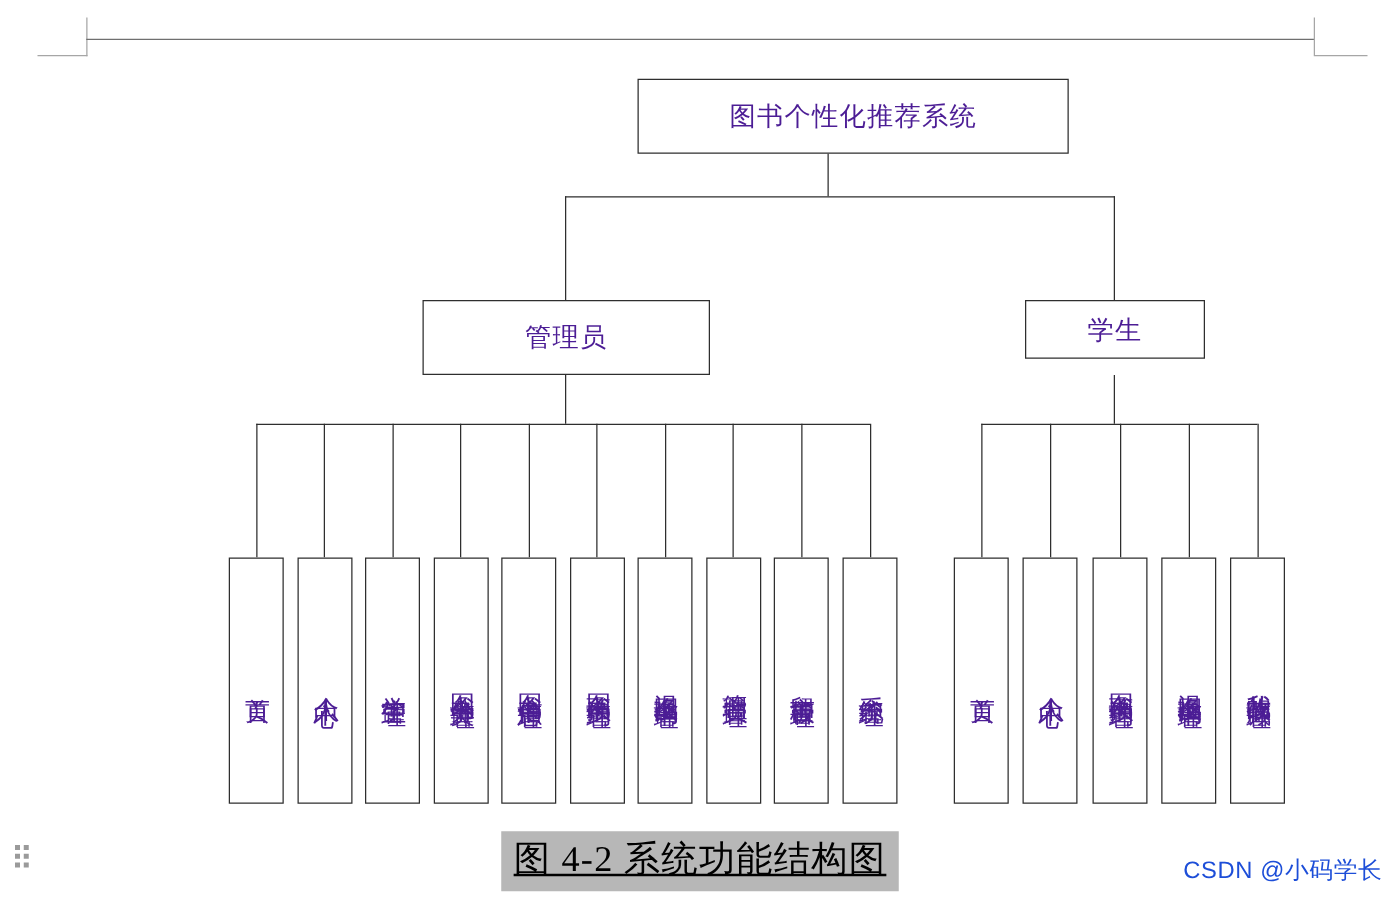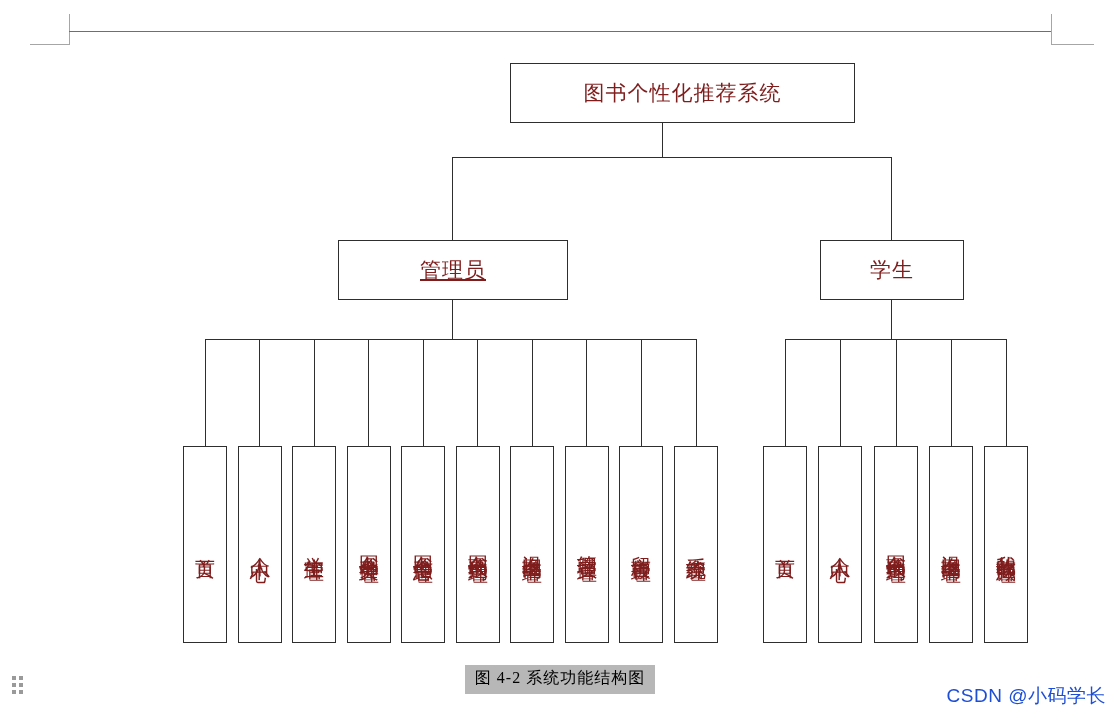--- a/index.html
+++ b/index.html
@@ -73,21 +73,21 @@
   }
 
   .node {
     position: absolute;
     box-sizing: border-box;
     border: 1px solid #2e2e2e;
     background: #ffffff;
     display: flex;
     align-items: center;
     justify-content: center;
-    color: #7f1d1d;
+    color: #4c1d95;
     text-align: right;
   }
 
   .node.root {
     font-size: 21px;
     letter-spacing: 1px;
   }
   .node.level2 {
     font-size: 21px;
     letter-spacing: 1px;
@@ -121,24 +121,25 @@
     position: absolute;
     left: 0;
     top: 665px;
     width: 1120px;
     text-align: center;
   }
   #caption .cap-text {
     display: inline-block;
     background: #b7b7b7;
     color: #000000;
-    font-size: 16px;
+    font-size: 29px;
     letter-spacing: 1px;
     padding: 3px 10px 5px 10px;
     font-family: "Liberation Serif", "DejaVu Serif", serif;
+    text-decoration: underline;
   }
 
   
   #watermark {
     position: absolute;
     right: 14px;
     top: 683px;
     font-size: 19px;
     color: #1d4ed8;
     font-family: "Liberation Sans", sans-serif;
@@ -167,25 +168,25 @@
 
     <div class="node root" style="left:510px; top:63px; width:345px; height:60px;">
       <span>图书个性化推荐系统</span>
     </div>
 
     <div class="conn v" style="left:662px; top:123px; height:34px;"></div>
     <div class="conn h" style="left:452px; top:157px; width:440px;"></div>
     <div class="conn v" style="left:452px; top:157px; height:83px;"></div>
     <div class="conn v" style="left:891px; top:157px; height:83px;"></div>
 
-    <div class="node level2" style="left:338px; top:240px; width:230px; height:60px;text-decoration:underline;">
+    <div class="node level2" style="left:338px; top:240px; width:230px; height:60px;">
       <span>管理员</span>
     </div>
 
-    <div class="node level2" style="left:820px; top:240px; width:144px; height:60px;">
+    <div class="node level2" style="left:820px; top:240px; width:144px; height:47px;">
       <span>学生</span>
     </div>
 
     <div class="conn v" style="left:452px; top:300px; height:39px;"></div>
     <div class="conn h" style="left:205px; top:339px; width:491px;"></div>
 
     <div class="conn v" style="left:205px; top:339px; height:107px;"></div>
     <div class="conn v" style="left:259px; top:339px; height:107px;"></div>
     <div class="conn v" style="left:314px; top:339px; height:107px;"></div>
     <div class="conn v" style="left:368px; top:339px; height:107px;"></div>

